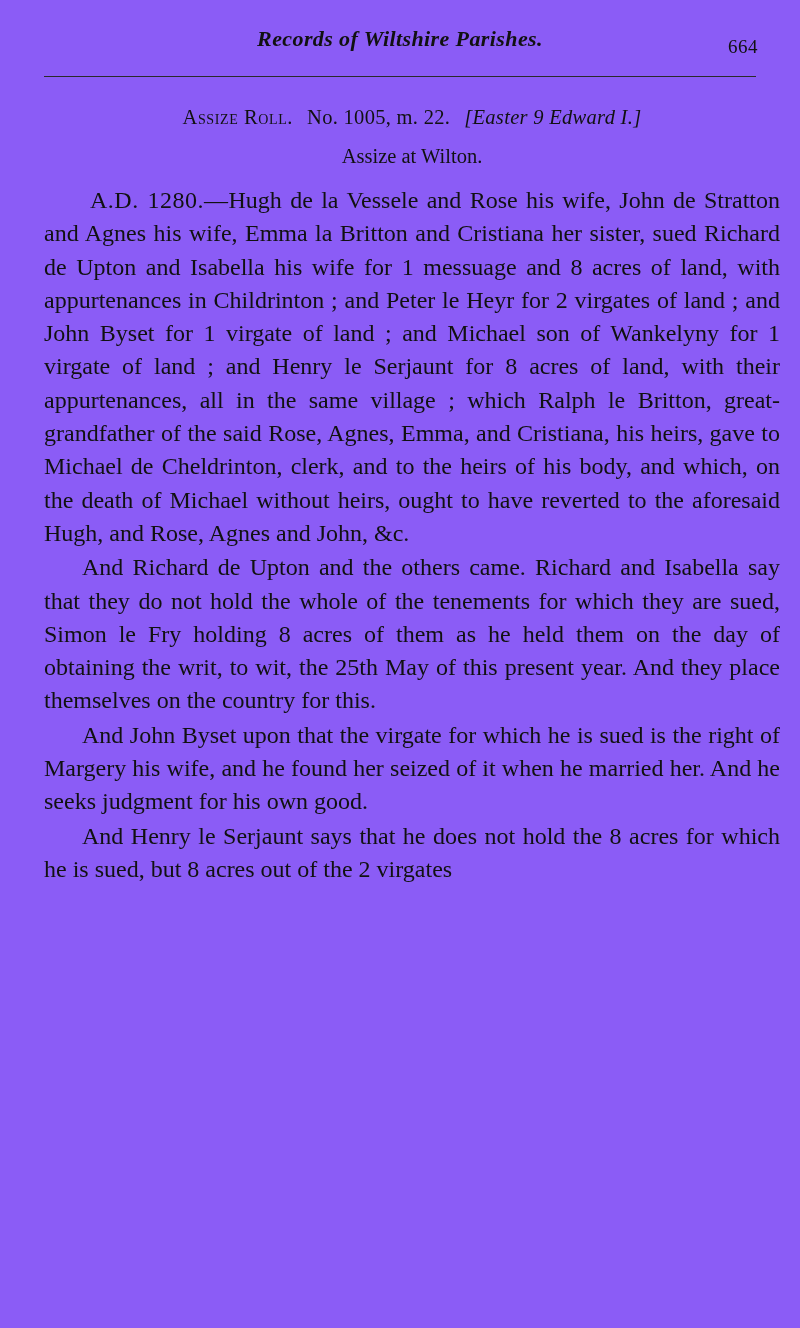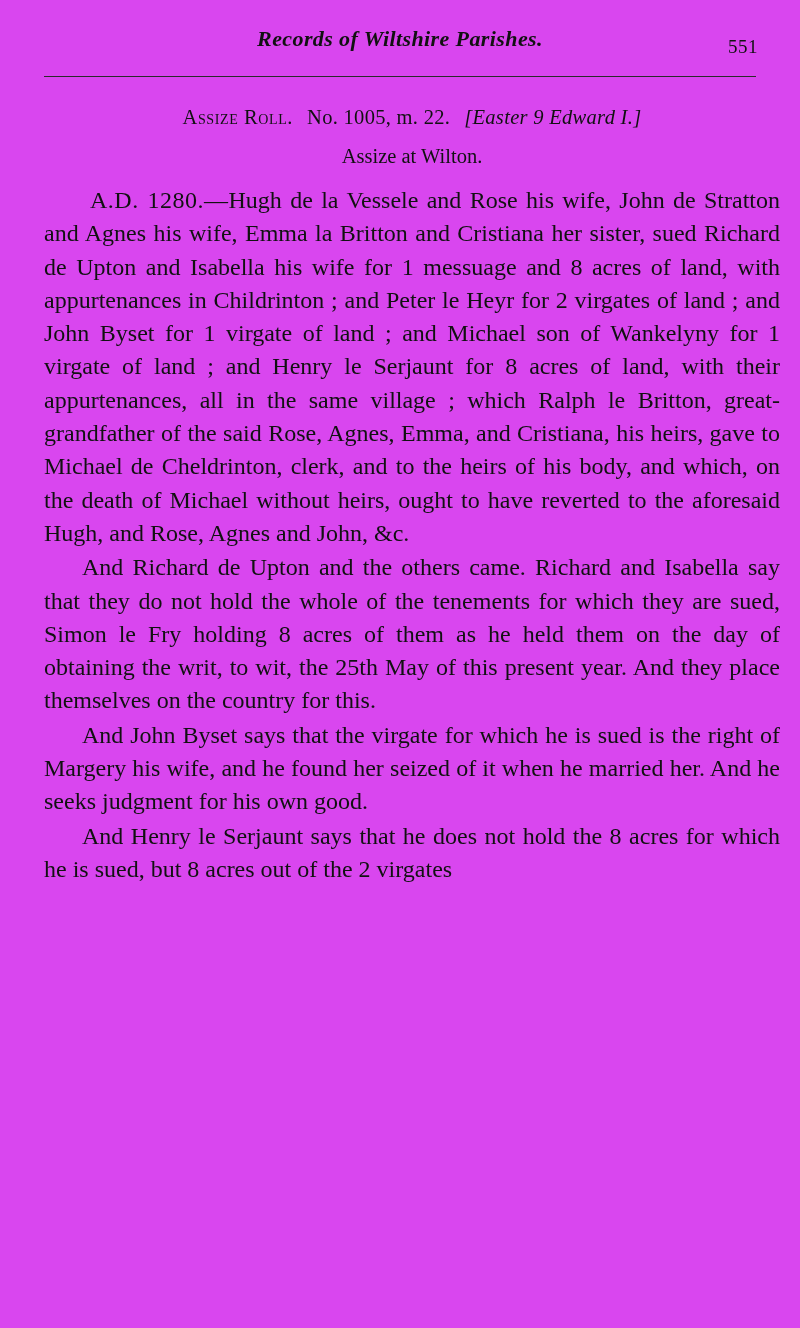--- a/index.html
+++ b/index.html
@@ -13,21 +13,21 @@
     font-family: "Liberation Serif", serif;
     color: #111111;
     overflow: hidden;
   }
   .page {
     position: relative;
     width: 800px;
     height: 1328px;
     box-sizing: border-box;
     padding: 0;
-    background: #d946ef;
+    background: #8b5cf6;
   }
   .header {
     position: relative;
     height: 78px;
   }
   .running-title {
     position: absolute;
     top: 26px;
     left: 0;
     width: 800px;
@@ -96,36 +96,36 @@
   }
   em { font-style: italic; }
 </style>
 </head>
 <body>
 
 <div class="page">
 
   <div class="header">
     <div class="running-title">Records of Wiltshire Parishes.</div>
-    <div class="folio">551</div>
+    <div class="folio">664</div>
     <div class="rule"></div>
   </div>
 
   <div class="body">
 
     <div class="headline">
       <span class="smallcaps">Assize Roll.</span><span class="sp"></span><span>No. 1005, m. 22.</span><span class="sp"></span><em>[Easter 9  Edward I.]</em>
     </div>
 
     <div class="subhead">Assize at Wilton.</div>
 
     <p class="para"><span class="first-line-indent"></span><span class="datestamp">A.D. 1280.—</span><span>Hugh de la Vessele and Rose his wife, John de Stratton and Agnes his wife, Emma la Britton and Cristiana her sister, sued Richard de Upton and Isabella his wife for 1 messuage and 8 acres of land, with appurtenances in Childrinton ; and Peter le Heyr for 2 virgates of land ; and John Byset for 1 virgate of land ;  and Michael son of Wankelyny for 1 virgate of land ; and Henry le Serjaunt for 8 acres of land, with their appurtenances, all in the same village ; which Ralph le Britton, great-grandfather of the said Rose, Agnes, Emma, and Cristiana, his heirs, gave to Michael de Cheldrinton, clerk, and to the heirs of his body, and which, on the death of Michael without heirs, ought to have reverted to the aforesaid Hugh, and Rose, Agnes and John, &amp;c.</span></p>
 
     <p class="para indent">And Richard de Upton and the others came.   Richard and Isabella say that they do not hold the whole of the tenements for which they are sued, Simon le Fry holding 8 acres of them as he held them on the day of obtaining the writ, to wit, the 25th May of this present year.   And they place themselves on the country for this.</p>
 
 
-    <p class="para indent">And John Byset says that the virgate for which he is sued is the right of Margery his wife, and he found her seized of it when he married her.   And he seeks judgment for his own good.</p>
+    <p class="para indent">And John Byset upon that the virgate for which he is sued is the right of Margery his wife, and he found her seized of it when he married her.   And he seeks judgment for his own good.</p>
 
 
     <p class="para indent">And Henry le Serjaunt says that he does not hold the 8 acres for which he is  sued, but 8 acres out of the 2 virgates</p>
 
   </div>
 </div>
 
 </body></html>

